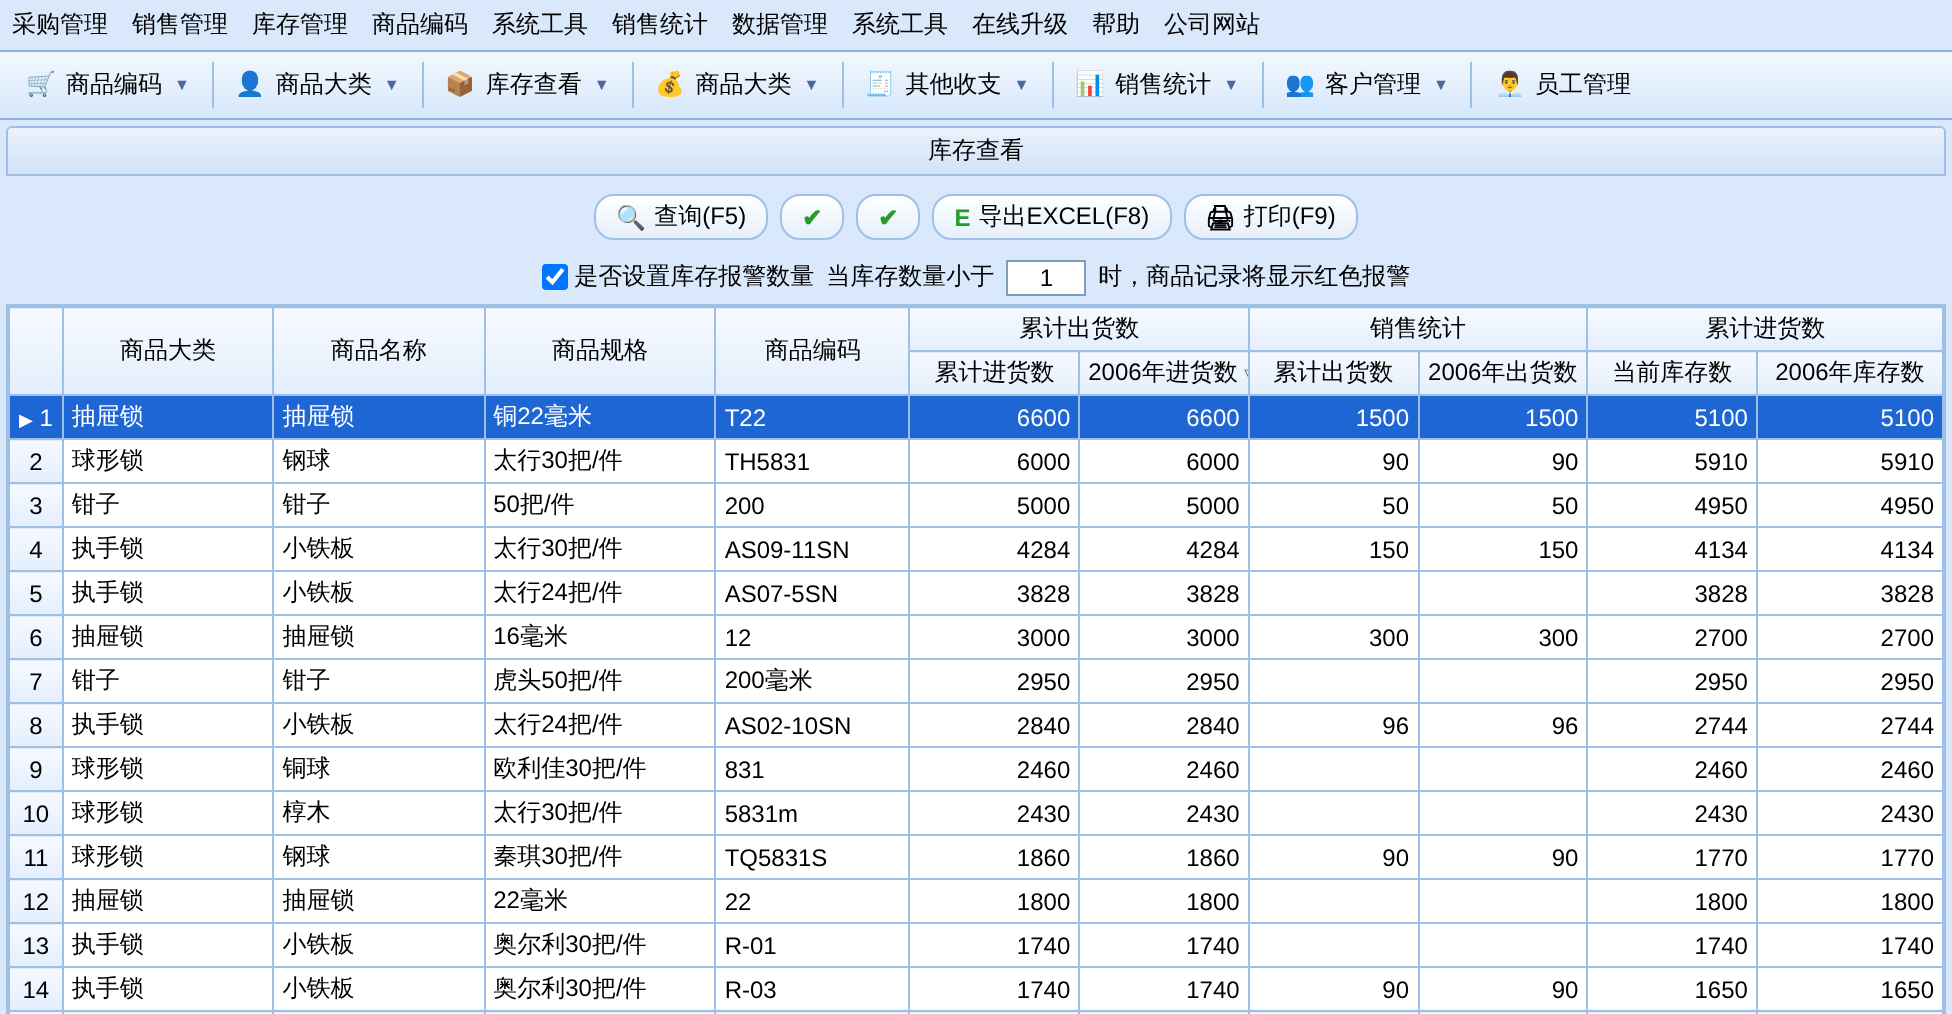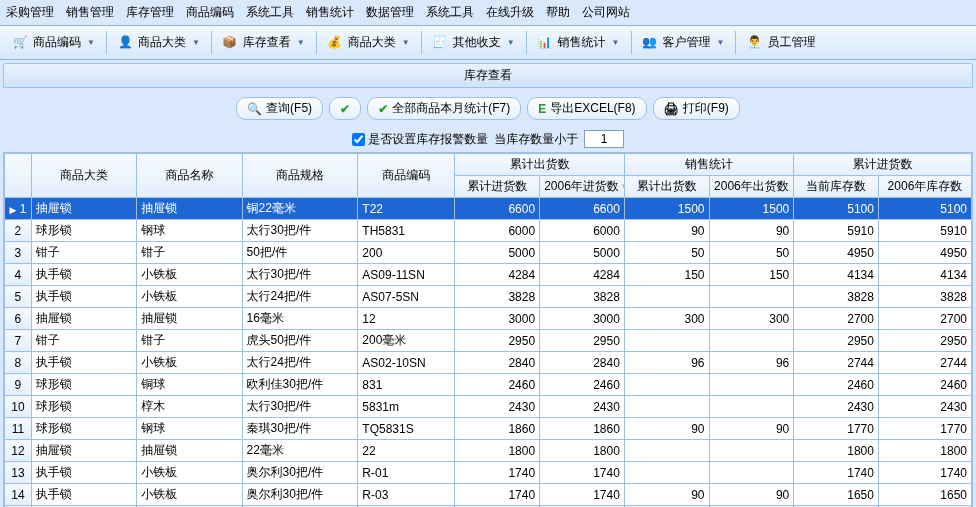--- a/index.html
+++ b/index.html
@@ -12,21 +12,21 @@
 .toolbtn { display: flex; align-items: center; gap: 4px; padding: 4px 8px; cursor: pointer; border: 1px solid transparent; border-radius: 3px; }
 .toolsep { width: 1px; background: #9fc0e6; margin: 2px 2px; }
 .dropdown-arrow { color: #4a6a99; font-size: 8px; margin-left: 2px; }
 .icon { display: inline-block; width: 16px; height: 16px; vertical-align: middle; }
 
 .panel-title { background: linear-gradient(#eaf2fc, #d0e3f9); border: 1px solid #9fc0e6; margin: 3px; text-align: center; padding: 3px; border-radius: 3px 3px 0 0; }
 
 .action-row { display: flex; justify-content: center; gap: 6px; padding: 6px; }
 .action-btn { display: inline-flex; align-items: center; gap: 4px; background: linear-gradient(#fff, #e5effc); border: 1px solid #9fc0e6; border-radius: 10px; padding: 2px 10px; cursor: pointer; }
 
-.filter-row { display: flex; justify-content: center; align-items: flex-end; gap: 6px; padding: 4px; }
+.filter-row { display: flex; justify-content: center; align-items: flex-start; gap: 6px; padding: 4px; }
 .filter-row input[type="text"] { width: 40px; border: 1px solid #7f9db9; padding: 1px 3px; text-align: center; font-size: 12px; }
 .filter-row input[type="checkbox"] { vertical-align: middle; }
 
 .table-wrap { margin: 0 3px; border: 1px solid #9fc0e6; background: #fff; }
 table { border-collapse: collapse; width: 100%; table-layout: fixed; }
 th, td { border: 1px solid #9fc0e6; padding: 2px 4px; font-size: 12px; white-space: nowrap; overflow: hidden; height: 19px; }
 th { background: linear-gradient(#f6faff, #e3eefc); text-align: center; font-weight: normal; }
 .rownum { background: linear-gradient(#f6faff, #e3eefc); text-align: center; width: 26px; }
 .num { text-align: right; }
 .selected td { background: #1e66d4 !important; color: #fff; }
@@ -118,39 +118,39 @@
 <div class="action-row" id="actions">
     <div class="action-btn">
       <span style="font-weight: bold;">🔍</span>
       <span>查询(F5)</span>
     </div>
     <div class="action-btn">
       <span style="color: rgb(42, 155, 42); font-weight: bold;">✔</span>
     </div>
     <div class="action-btn">
       <span style="color: rgb(42, 155, 42); font-weight: bold;">✔</span>
-      <span>全部商品本月统计(F7)</span>
     </div>
     <div class="action-btn">
       <span style="color: rgb(42, 155, 42); font-weight: bold;">E</span>
       <span>导出EXCEL(F8)</span>
     </div>
     <div class="action-btn">
       <span style="font-weight: bold;">🖨</span>
       <span>打印(F9)</span>
     </div>
   </div>
 
 <div class="filter-row">
   <label>
     <input type="checkbox" id="chk" checked="" style="">
     <span>是否设置库存报警数量</span>
   </label>
   <span>当库存数量小于</span>
   <input type="text" value="1" style="">
+  <span>时，商品记录将显示红色报警</span>
 </div>
 
 <div class="table-wrap">
 <table>
   <colgroup>
     <col class="c-rownum">
         <col class="c-cat">
         <col class="c-name">
         <col class="c-spec">
         <col class="c-code">

